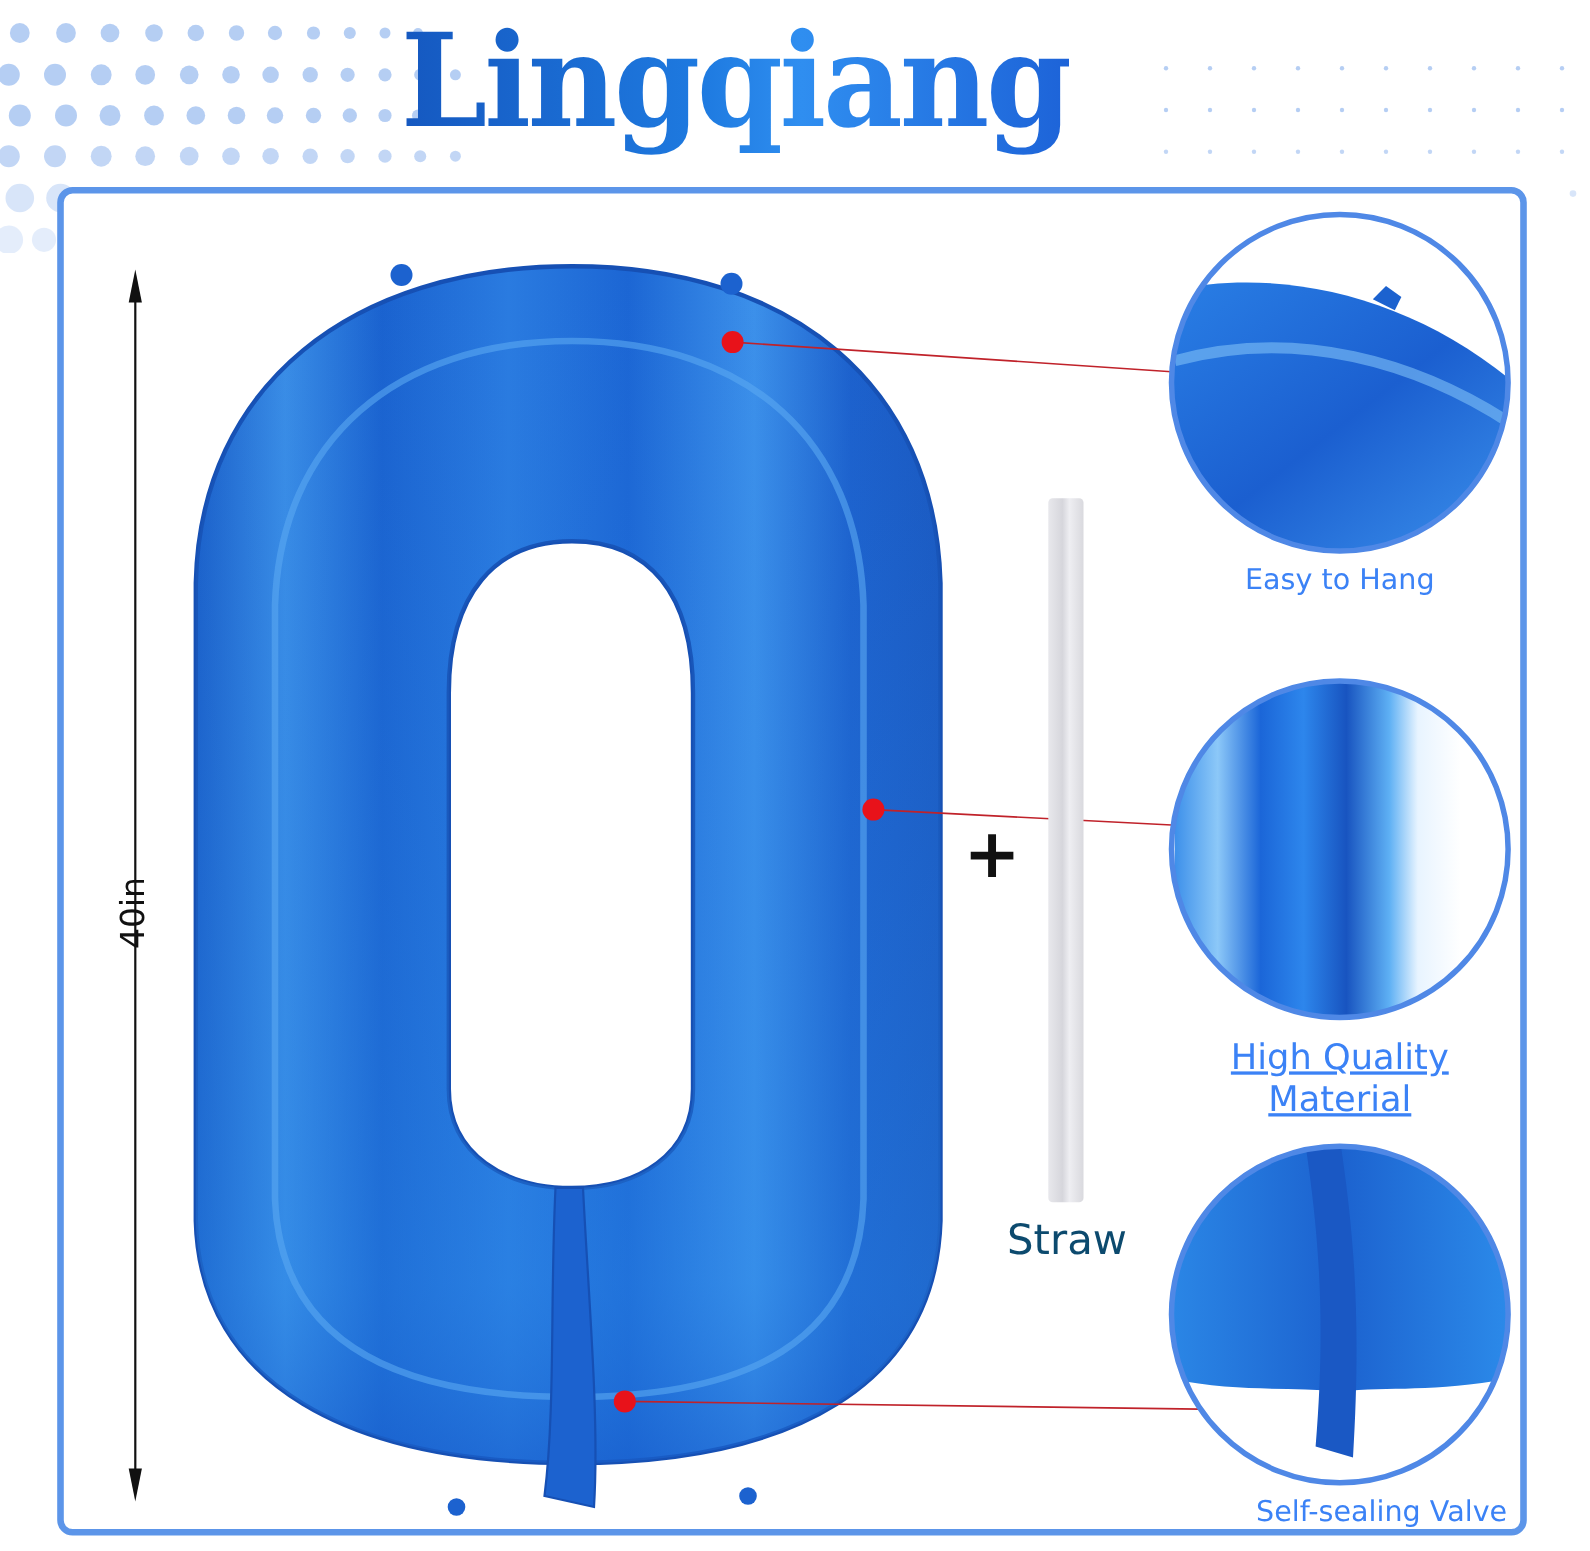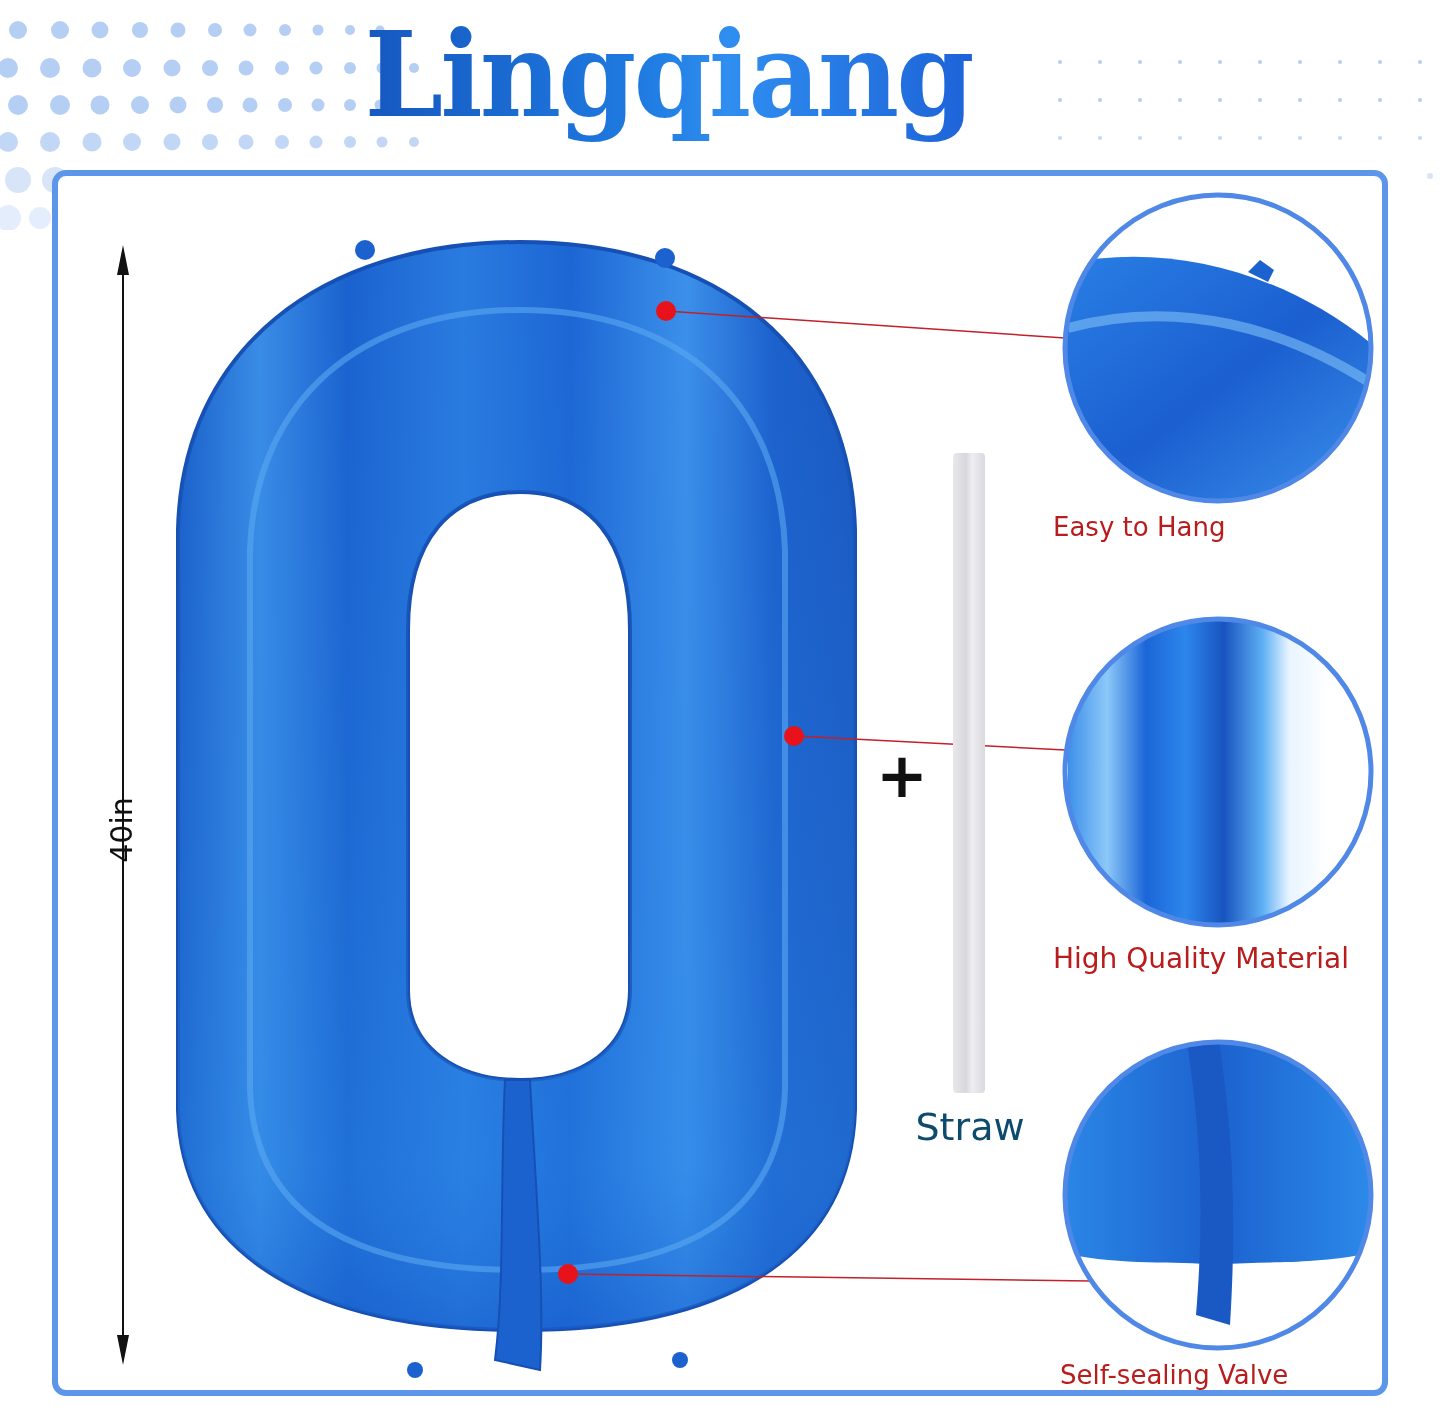--- a/index.html
+++ b/index.html
@@ -10,21 +10,21 @@
     background:linear-gradient(90deg,#1558c0 0%,#1e7ae0 45%,#2f8ef0 60%,#1d63d8 100%);-webkit-background-clip:text;background-clip:text;color:transparent;
     display:inline-block;transform:scaleY(1.05);}
   .frame{position:absolute;left:52px;top:170px;width:1336px;height:1226px;border:6px solid #5c95e9;border-radius:14px;background:#fff;box-sizing:border-box;}
   .dim{position:absolute;left:0;top:0;}
   .dim-label{position:absolute;left:72px;top:810px;width:100px;height:40px;transform:rotate(-90deg);transform-origin:center;font-family:"DejaVu Sans",sans-serif;font-size:30px;color:#111;text-align:center;line-height:40px;}
   .balloon{position:absolute;left:160px;top:230px;}
   .plus{position:absolute;left:876px;top:745px;font-family:"DejaVu Sans",sans-serif;font-weight:bold;font-size:62px;color:#111;line-height:62px;}
   .straw{position:absolute;left:953px;top:453px;width:32px;height:640px;border-radius:4px;background:linear-gradient(90deg,#e8e8ec 0%,#d6d6dc 40%,#eeeef2 60%,#d9d9de 100%);}
   .straw-label{position:absolute;left:900px;top:1105px;width:140px;text-align:center;font-family:"DejaVu Sans",sans-serif;font-size:38px;color:#0c4a6e;}
   .callout{position:absolute;}
-  .feature-label{position:absolute;width:330px;text-align:left;font-family:"DejaVu Sans",sans-serif;color:#b91c1c;}
+  .feature-label{position:absolute;width:330px;text-align:center;font-family:"DejaVu Sans",sans-serif;color:#3b82f6;}
   .lines{position:absolute;left:0;top:0;}
 </style>
 </head>
 <body>
 
 <svg class="dots" width="1445" height="230" viewBox="0 0 1445 230">
   <g fill="#a9c6f2">
 
     <g opacity="0.85">
       <circle cx="18" cy="30" r="9"></circle>
@@ -234,33 +234,33 @@
       <stop offset="0.85" stop-color="#e8f4ff"></stop>
         <stop offset="1" stop-color="#ffffff"></stop>
     </linearGradient>
   </defs>
   <g clip-path="url(#c2)">
     <rect width="320" height="320" fill="#ffffff"></rect>
     <rect x="10" y="0" width="260" height="320" fill="url(#g2)"></rect>
   </g>
   <circle cx="160" cy="160" r="153" fill="none" stroke="#4f88e6" stroke-width="5"></circle>
 </svg>
-<div class="feature-label" style="left:1053px;top:942px;font-size:28px;">High Quality Material</div>
+<div class="feature-label" style="left:1053px;top:942px;font-size:32px;text-decoration:underline;">High Quality Material</div>
 
 <svg class="callout" style="left:1058px;top:1035px;" width="320" height="320" viewBox="0 0 320 320">
   <defs>
     <clipPath id="c3">
         <circle cx="160" cy="160" r="153"></circle>
       </clipPath>
     <linearGradient id="g3" x1="0" y1="0" x2="1" y2="0">
       <stop offset="0" stop-color="#2c8ae8"></stop>
         <stop offset="0.5" stop-color="#1c62cf"></stop>
         <stop offset="1" stop-color="#2d8eec"></stop>
     </linearGradient>
   </defs>
   <g clip-path="url(#c3)">
     <rect width="320" height="320" fill="#ffffff"></rect>
     <path d="M -10 0 L 330 0 L 330 215 C 250 232 210 225 160 230 C 110 225 60 232 -10 215 Z" fill="url(#g3)"></path>
     <path d="M 128 0 C 140 80 148 160 138 280 L 172 290 C 180 160 172 80 160 0 Z" fill="#1a58c4"></path>
   </g>
   <circle cx="160" cy="160" r="153" fill="none" stroke="#4f88e6" stroke-width="5"></circle>
 </svg>
-<div class="feature-label" style="left:1060px;top:1360px;font-size:26px;">Self-sealing Valve</div>
+<div class="feature-label" style="left:1091px;top:1360px;font-size:26px;">Self-sealing Valve</div>
 
 </body></html>

